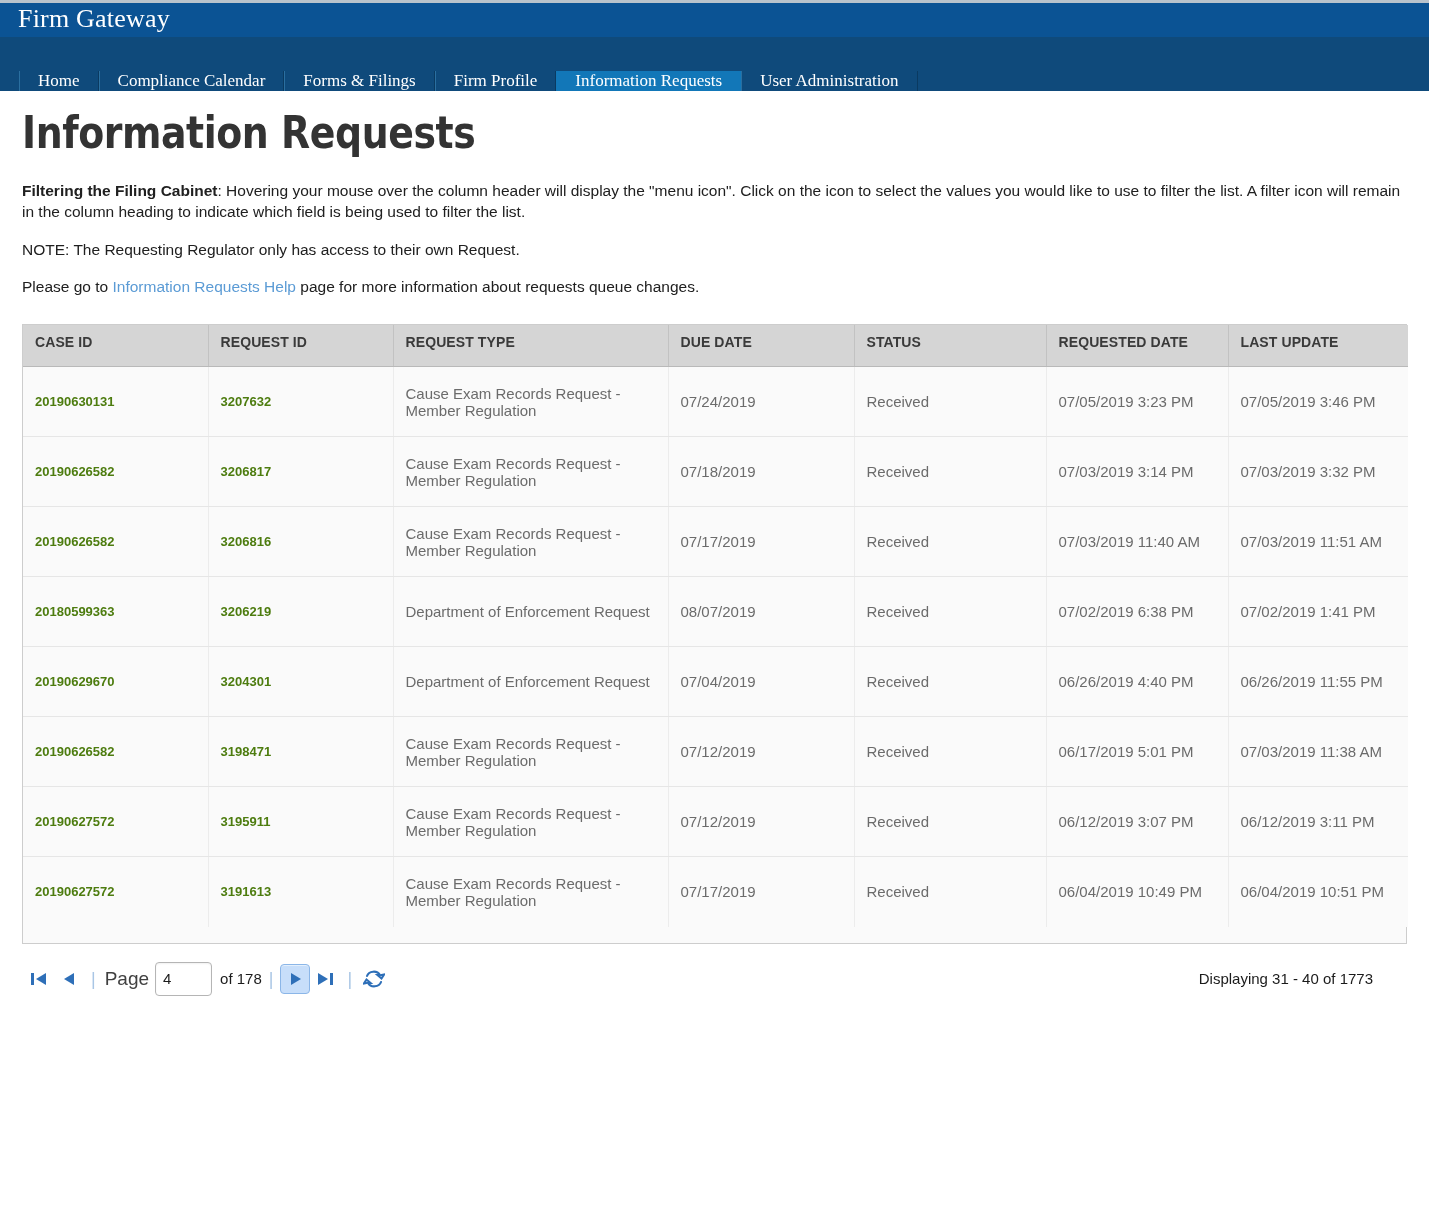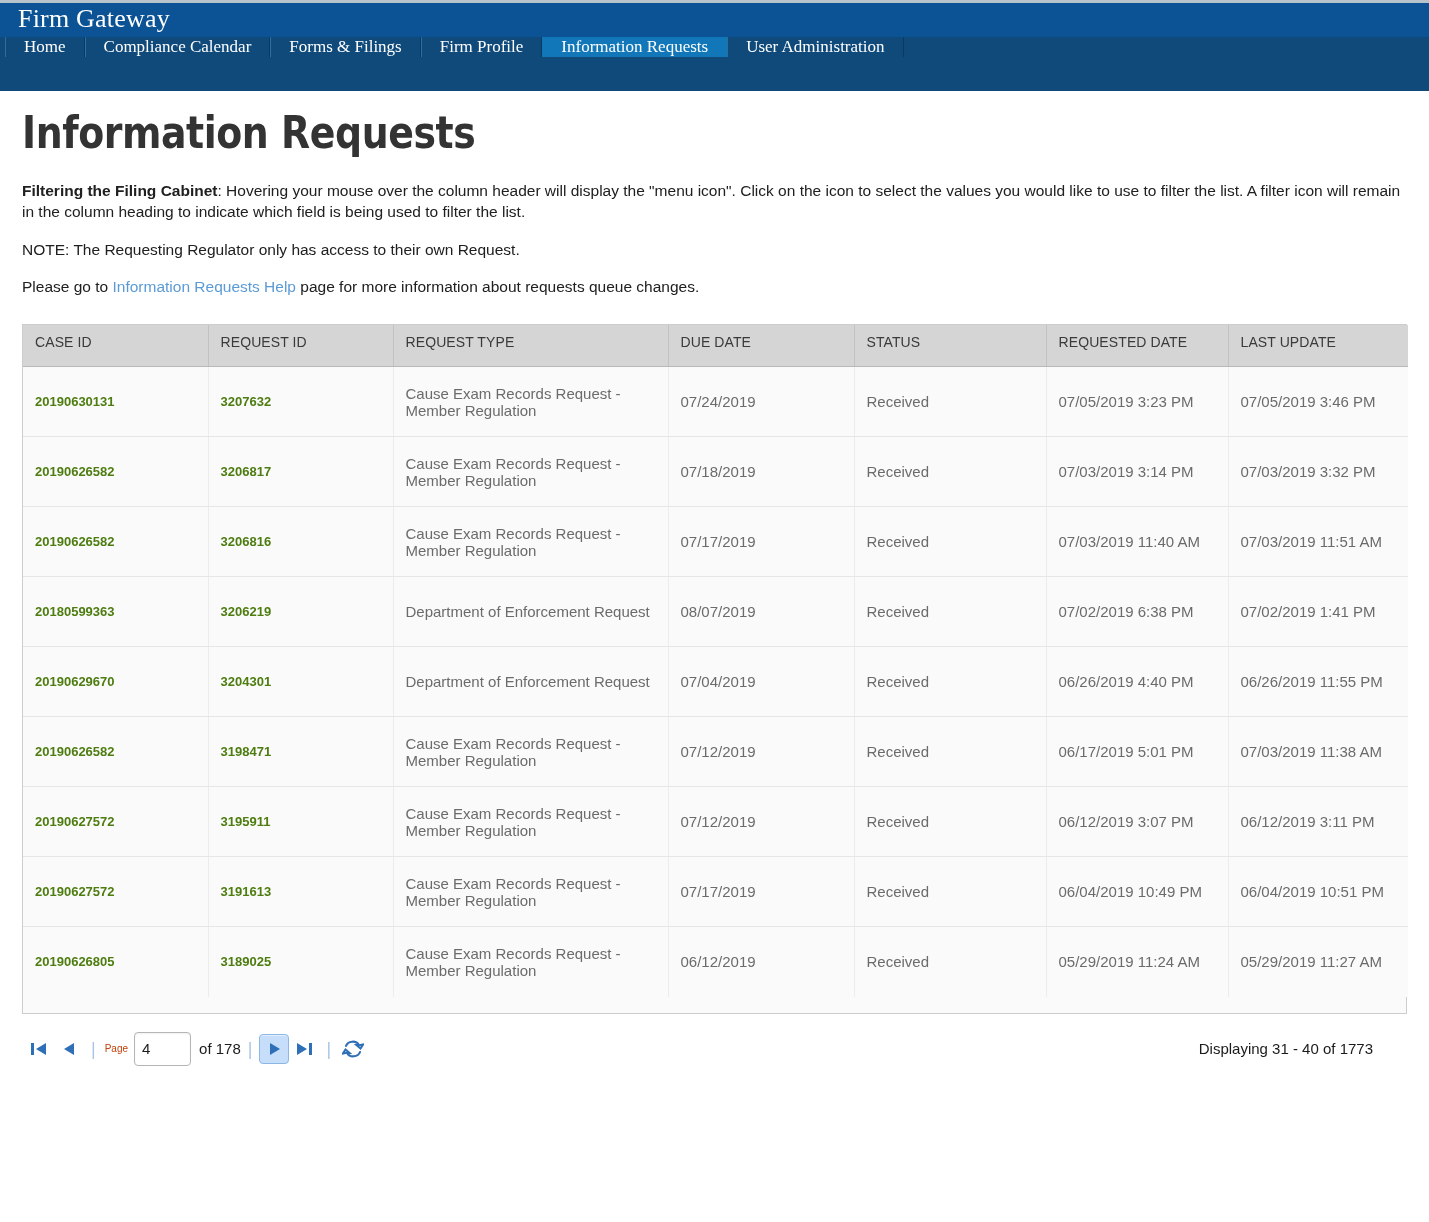--- a/index.html
+++ b/index.html
@@ -32,22 +32,22 @@
     letter-spacing: 0.2px;
     line-height: 1;
     padding-bottom: 3px;
   }
 
   
   .navbar {
     background: #0f4a7b;
     height: 54px;
     display: flex;
-    align-items: flex-start;
-    padding-left: 5px;
+    align-items: flex-end;
+    padding-left: 19px;
   }
   .navtab {
     display: flex;
     align-items: center;
     justify-content: center;
     padding: 0 18px;
     color: #ffffff;
     font-family: "Liberation Serif", serif;
     font-size: 17px;
     border-left: 1px solid #2a6fa0;
@@ -104,21 +104,21 @@
   }
   table.grid {
     border-collapse: collapse;
     width: 100%;
     table-layout: fixed;
   }
   table.grid thead th {
     background: #d5d5d5;
     color: #3a3a3a;
     font-size: 14px;
-    font-weight: normal;
+    font-weight: bold;
     text-align: left;
     padding: 9px 10px 9px 12px;
     height: 42px;
     vertical-align: top;
     border-right: 1px solid #c2c2c2;
     border-bottom: 1px solid #b9b9b9;
     cursor: pointer;
     letter-spacing: 0.1px;
   }
   table.grid thead th:last-child { border-right: none; }
@@ -175,22 +175,22 @@
     box-shadow: inset 0 1px 0 #e3effc;
   }
   .pgsep {
     color: #a9c6e5;
     margin: 0 7px;
     font-size: 18px;
     line-height: 1;
     user-select: none;
   }
   .pglabel {
-    font-size: 10px;
-    color: #c2410c;
+    font-size: 19px;
+    color: #404040;
     margin: 0 6px 0 2px;
   }
   .pginput {
     width: 57px;
     height: 34px;
     border: 1px solid #b5b5b5;
     border-radius: 4px;
     font-size: 15px;
     font-family: "Liberation Sans", sans-serif;
     color: #1b1b1b;
@@ -341,29 +341,20 @@
           </tr>
           <tr>
             <td class="idcell">20190627572</td>
             <td class="idcell">3191613</td>
             <td>Cause Exam Records Request - Member Regulation</td>
             <td>07/17/2019</td>
             <td>Received</td>
             <td>06/04/2019 10:49 PM</td>
             <td>06/04/2019 10:51 PM</td>
           </tr>
-          <tr>
-            <td class="idcell">20190626805</td>
-            <td class="idcell">3189025</td>
-            <td>Cause Exam Records Request - Member Regulation</td>
-            <td>06/12/2019</td>
-            <td>Received</td>
-            <td>05/29/2019 11:24 AM</td>
-            <td>05/29/2019 11:27 AM</td>
-          </tr>
         </tbody>
     </table>
     <div class="gridfoot-spacer"></div>
   </div>
 
   <div class="pager">
 
     <div class="pgbtn">
       <svg width="20" height="18" viewBox="0 0 20 18" aria-hidden="true">
         <rect x="2" y="3" width="3" height="12" fill="#2e6fb8"></rect>

